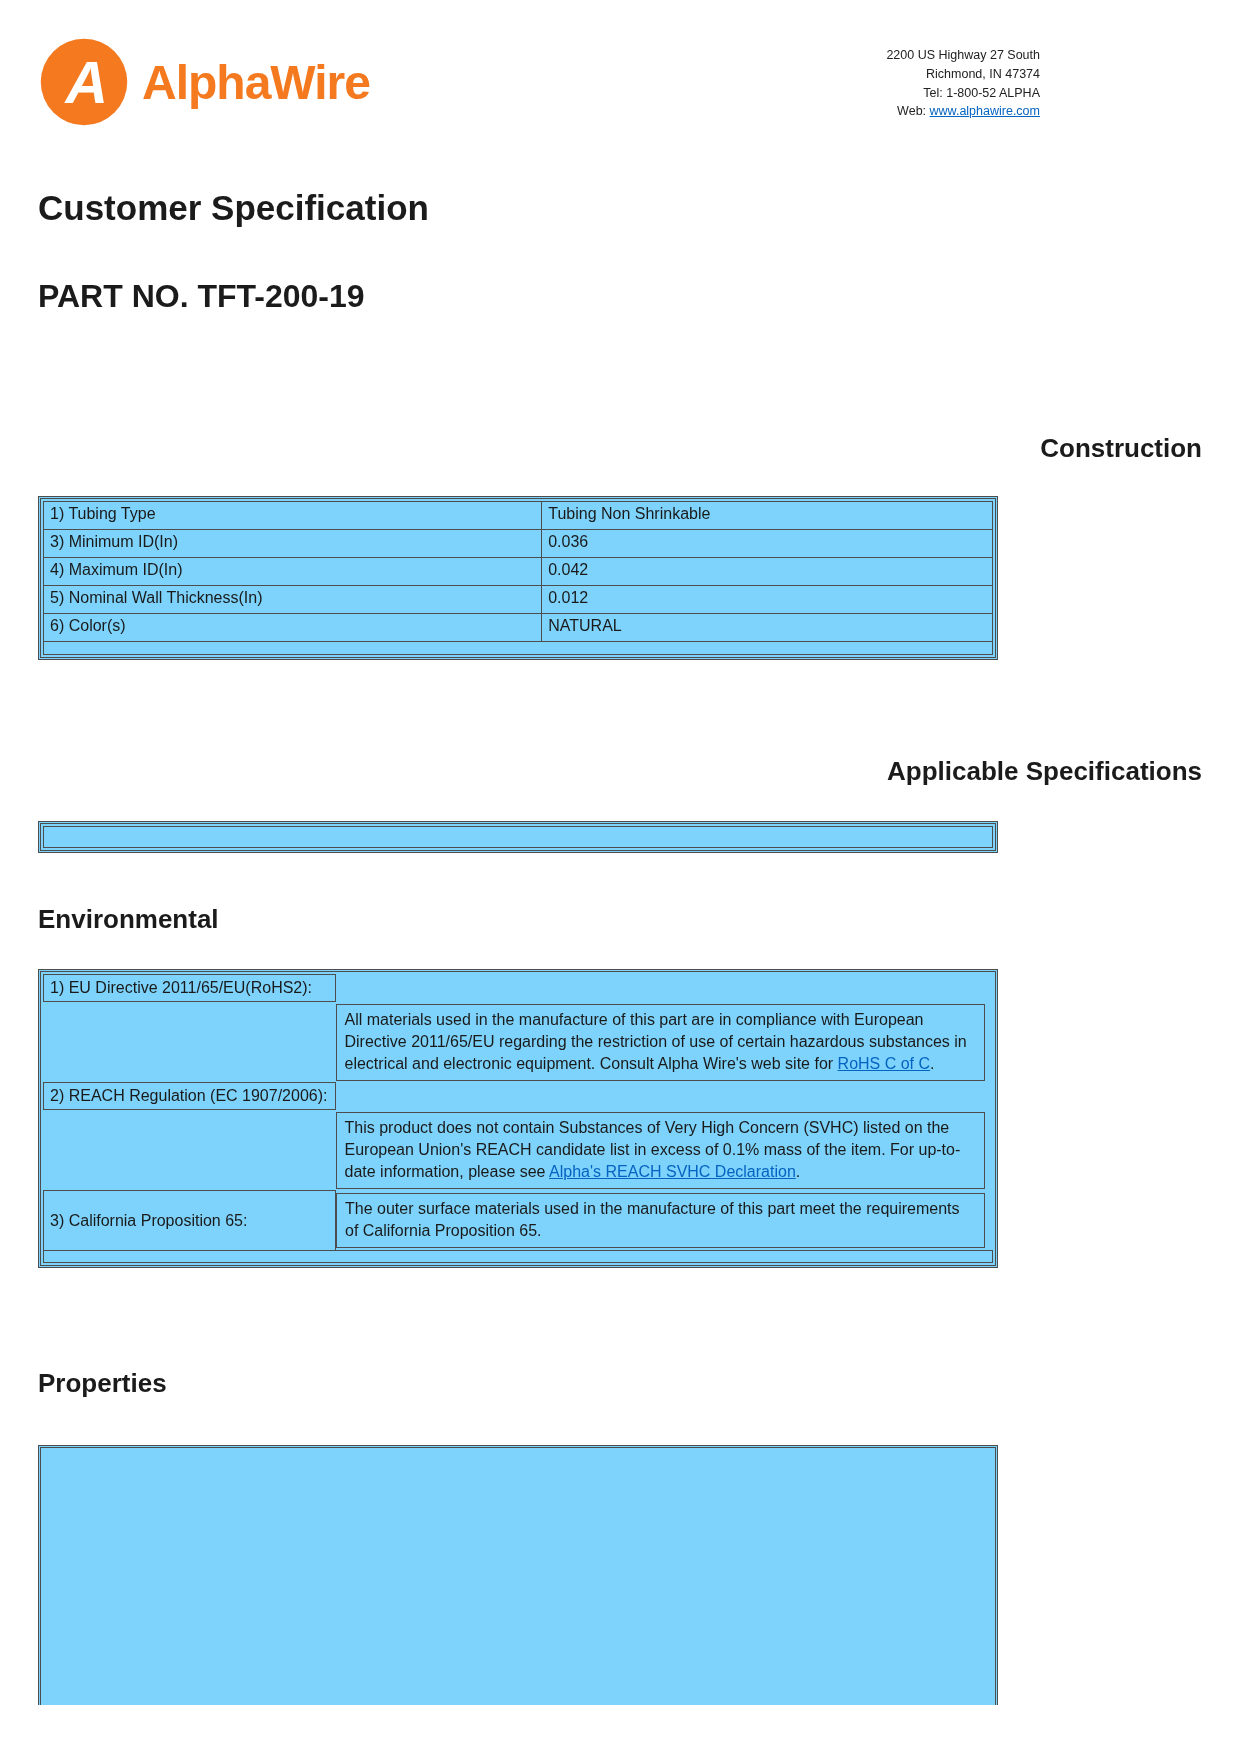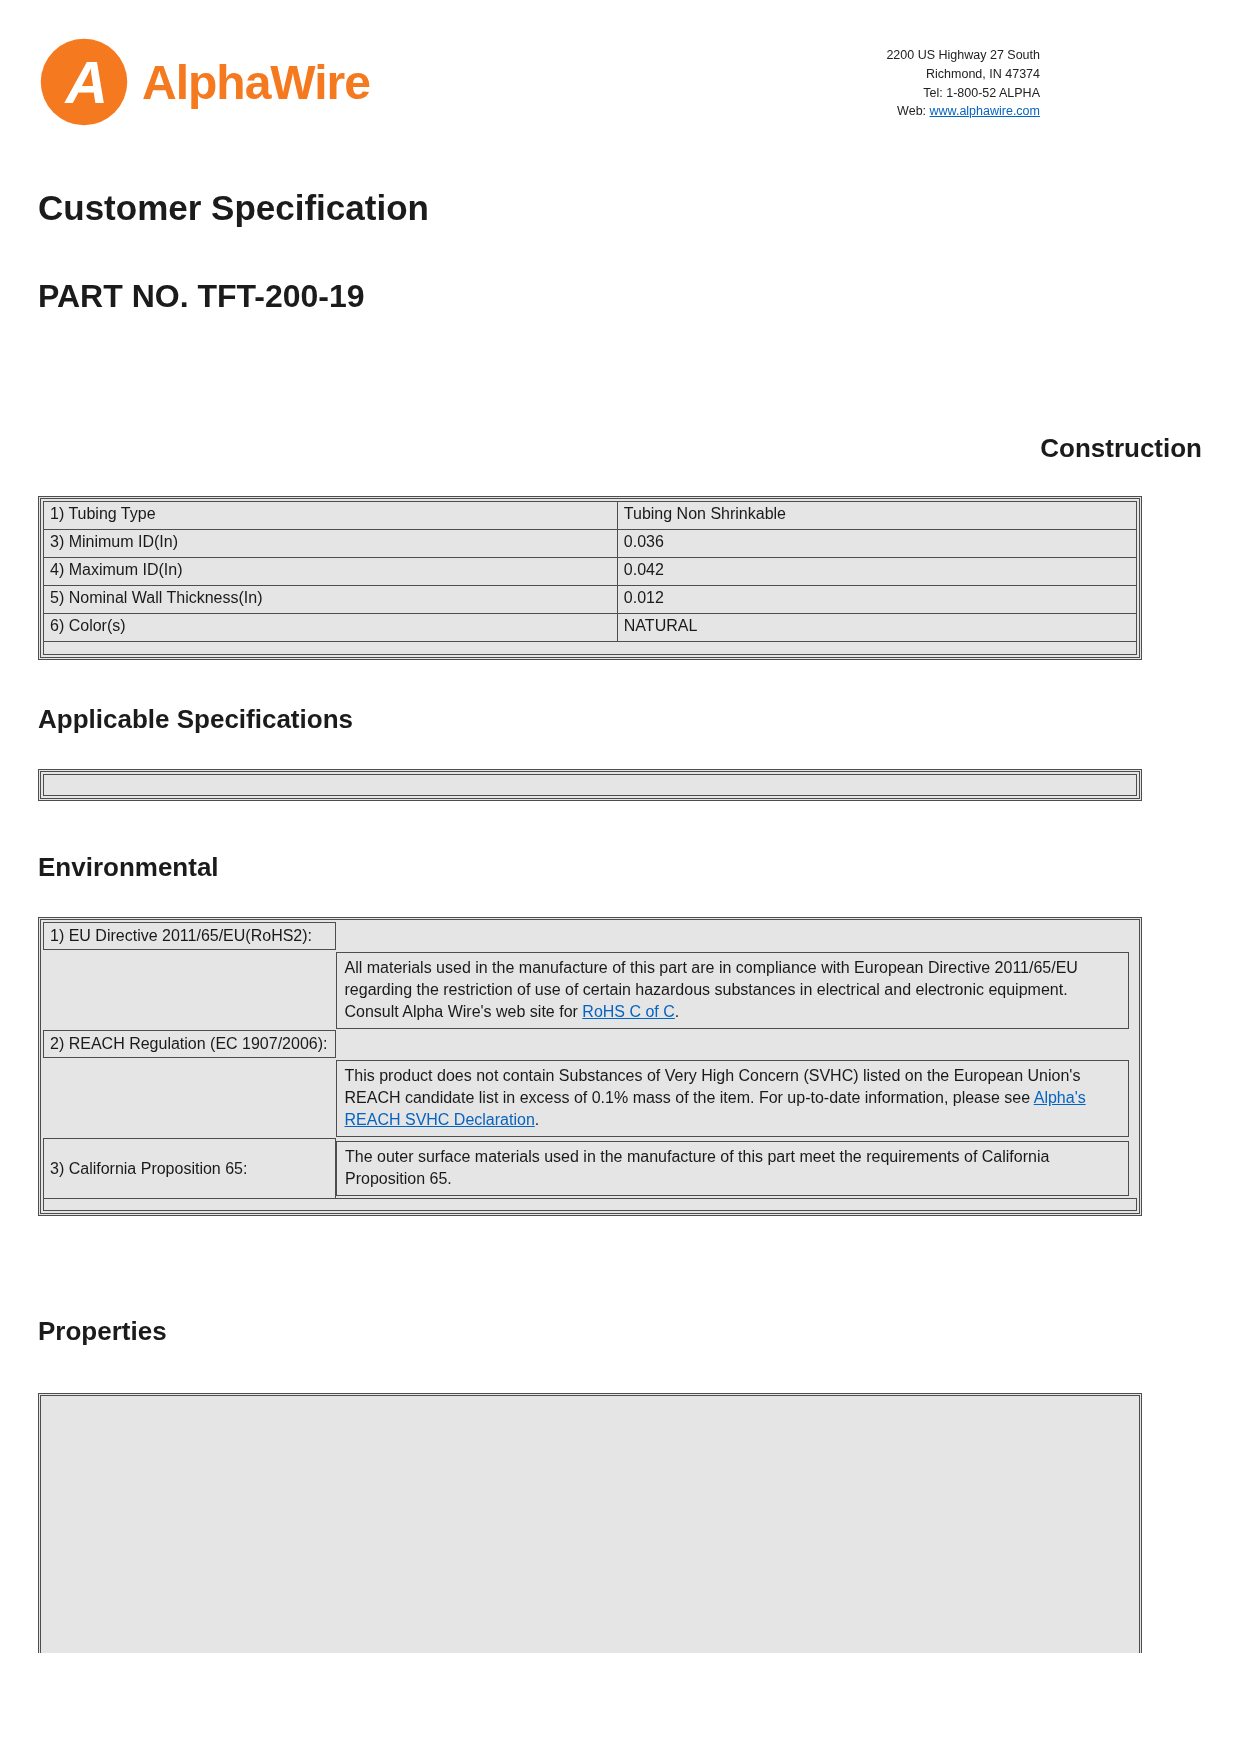--- a/index.html
+++ b/index.html
@@ -26,30 +26,30 @@
   .logo-text{font-size:48px;font-weight:700;color:var(--orange);letter-spacing:-1px;}
   .address{ text-align:right;font-size:12.5px;line-height:1.5;margin-right:162px;margin-top:10px;color:#222;}
   .link{color:var(--link);text-decoration:underline;cursor:pointer;}
 
   
   .doc-title{font-size:35px;font-weight:700;margin-top:60px;color:#1b1b1b;}
   .part-no{font-size:32px;font-weight:700;margin-top:50px;color:#1b1b1b;}
 
   .section-heading{font-size:26px;font-weight:700;color:#1b1b1b;}
   .h-construction{margin-top:118px;text-align:right;}
-  .h-applicable{margin-top:44px;}
+  .h-applicable{margin-top:96px;text-align:right;}
   .h-environmental{margin-top:51px;}
   .h-properties{margin-top:100px;}
 
   
   .tbl-wrap{
-    width:1104px;
+    width:960px;
     border:3px double var(--border);
     padding:2px;
-    background:#e5e5e5;
+    background:#7dd3fc;
   }
   .m-construction{margin-top:32px;}
   .m-applicable{margin-top:34px;}
   .m-environmental{margin-top:34px;}
   .m-properties{margin-top:46px;height:260px;}
   table{width:100%;border-collapse:collapse;table-layout:fixed;}
   td{font-size:16px;color:var(--text);vertical-align:top;}
 
   
   .construction td{border:1px solid var(--border);padding:3px 6px;height:28px;}

